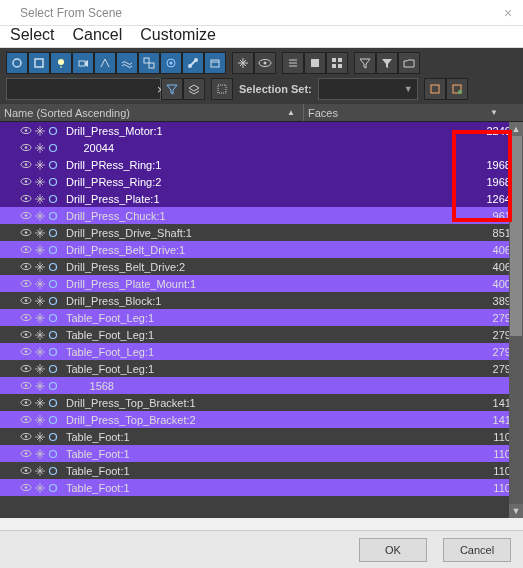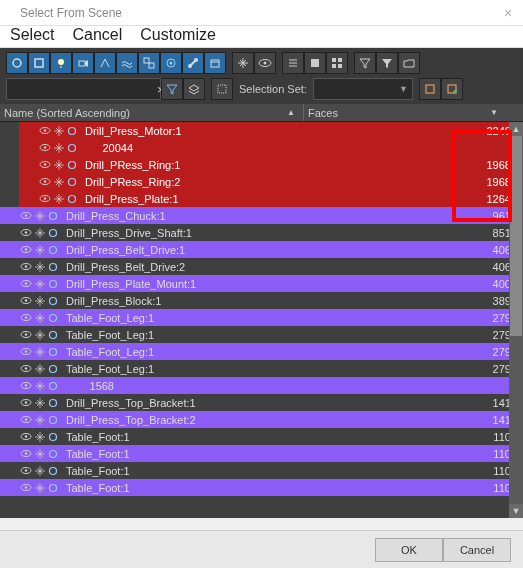--- a/index.html
+++ b/index.html
@@ -10,38 +10,38 @@
 .menubar span { cursor: default; }
 .toolbar-area { background: #3a3a3a; padding: 4px 6px; }
 .toolbar-row { display: flex; align-items: center; gap: 0; margin-bottom: 4px; }
 .toolbar-row:last-child { margin-bottom: 0; }
 .tb-btn { width: 22px; height: 22px; background: #444; border: 1px solid #222; display: flex; align-items: center; justify-content: center; color: #ccc; font-size: 11px; margin-right: 0; }
 .tb-btn.active { background: #2d6ca2; }
 .tb-sep { width: 6px; }
 .search-box { width: 155px; height: 22px; background: #2a2a2a; border: 1px solid #555; display: flex; align-items: center; }
 .search-box input { flex: 1; background: transparent; border: none; color: #ccc; font-size: 11px; padding: 0 4px; outline: none; }
 .search-clear { width: 18px; text-align: center; color: #ccc; font-size: 13px; }
-.sel-label { color: #ccc; margin: 0 6px 0 6px; font-size: 11px; }
+.sel-label { color: #ccc; margin: 0 6px 0 6px; font-size: 11px; font-weight: bold; }
 .sel-dropdown { width: 100px; height: 22px; background: #2a2a2a; border: 1px solid #555; display: flex; align-items: center; justify-content: flex-end; padding-right: 4px; color: #999; font-size: 9px; }
 .header-row { display: flex; background: #4a4a4a; color: #ccc; height: 18px; font-size: 11px; border-bottom: 1px solid #222; }
 .hdr-name { flex: 1; padding-left: 4px; display: flex; align-items: center; justify-content: space-between; padding-right: 8px;}
 .hdr-faces { width: 220px; padding-left: 4px; border-left: 1px solid #666; display:flex; justify-content:space-between; padding-right:25px; align-items:center;}
 .list-area { height: 396px; overflow: hidden; position: relative; background: #3f3f3f; }
 .row { display: flex; height: 17px; align-items: center; color: #ddd; font-size: 11px; }
-.row.sel { background: #b91c1c; color: #fff; margin-left: 19px; }
+.row.sel { background: #4c1d95; color: #fff; }
 .row.alt { background: #8b5cf6; }
 .row.norm { background: #3f3f3f; }
 .row .icons { width: 62px; display: flex; align-items: center; justify-content: flex-end; gap: 3px; padding-right: 4px; color: #bbb; font-size: 10px; }
 .row .name { flex: 1; padding-left: 4px; white-space: nowrap; overflow: hidden; }
 .row .faces { width: 58px; text-align: right; padding-right: 6px; }
 .scrollbar-v { position: absolute; right: 0; top: 0; bottom: 0; width: 14px; background: #5a5a5a; }
 .scrollbar-v .arrow { height: 14px; background: #6a6a6a; color:#ccc; text-align:center; font-size:9px; line-height:14px;}
 .scrollbar-v .thumb { position: absolute; top: 14px; left: 1px; right: 1px; height: 200px; background: #888; }
 .highlight-box { position: absolute; border: 4px solid #ff0000; pointer-events: none; }
-.footer { position: absolute; bottom: 0; left: 0; right: 0; height: 38px; background: #e8e8e8; border-top: 1px solid #ccc; display: flex; align-items: center; justify-content: flex-end; gap: 0; padding-right: 12px; }
+.footer { position: absolute; bottom: 0; left: 0; right: 0; height: 38px; background: #e8e8e8; border-top: 1px solid #ccc; display: flex; align-items: center; justify-content: flex-end; gap: 16px; padding-right: 12px; }
 .footer button { width: 68px; height: 24px; background: #ddd; border: 1px solid #aaa; font-size: 11px; color: #333; }
 .tri { font-size: 8px; }
 svg { display: block; }
 </style>
 </head>
 <body>
 
 <div class="titlebar">
   <span>Select From Scene</span>
   <span class="close">×</span>

